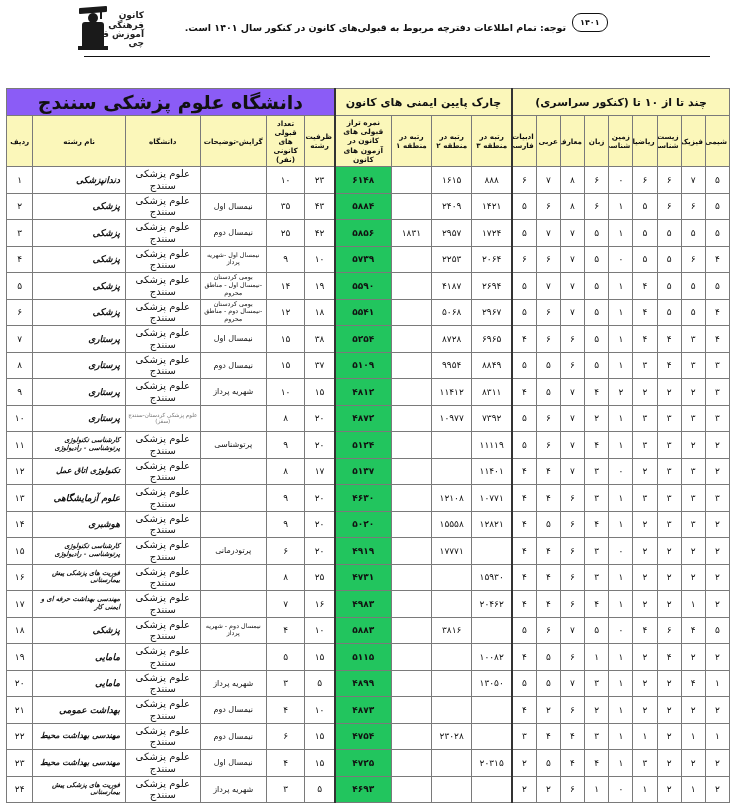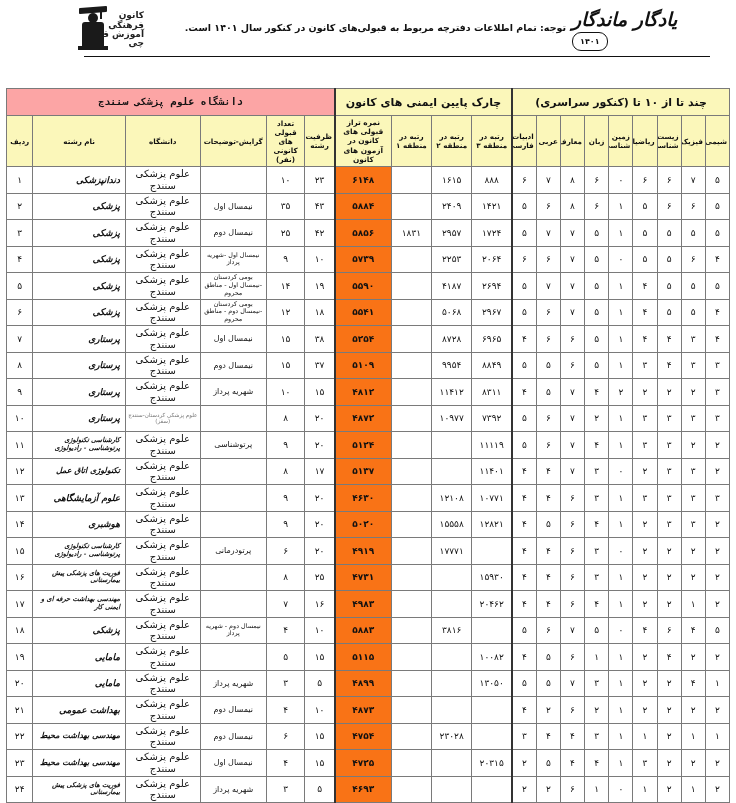--- a/index.html
+++ b/index.html
@@ -77,47 +77,46 @@
   table.main td, table.main th{
     border:1px solid #7a7a7a;
     padding:0 2px;
     text-align:center;
     vertical-align:middle;
     color:#111;
     overflow:hidden;
   }
   
   th.grp-title{
-    background:#fca5a5;
+    background:#8b5cf6;
     color:#ffffff;
-    font-size:10px;
+    font-size:19px;
     font-weight:bold;
     height:26px;
     border:1px solid #555;
-    font-family:Liberation Mono, monospace;
   }
   th.grp-yellow{
     background:#fbf7ba;
     font-size:11px;
     font-weight:bold;
     height:26px;
     border:1px solid #7a7a7a;
   }
   th.sub{
     background:#fbf7ba;
     font-weight:bold;
     font-size:7.2px;
     height:50px;
     line-height:1.25;
     border:1px solid #7a7a7a;
   }
   th.sub.wide{font-size:7.4px;}
   tbody td{height:25.5px;line-height:1.15;font-size:8.5px;background:#ffffff;}
   tbody td.num{font-size:9px;}
-  tbody td.score{background:#f97316;font-size:9px;font-weight:bold;}
+  tbody td.score{background:#22c55e;font-size:9px;font-weight:bold;}
   tbody td.field{
     text-align:right;padding-right:5px;font-weight:bold;font-size:9px;
     direction:rtl;
     font-style:italic;
   }
   tbody td.field.two-line{font-size:8px;line-height:1.25;}
   tbody td.field.tiny{font-size:6.6px;font-weight:bold;}
   tbody td.uni{text-align:center;font-size:10px;}
   tbody td.uni.tiny{font-size:5.6px;color:#777;}
   tbody td.desc{font-size:8px;}
@@ -154,21 +153,20 @@
           <div class="tassel"></div>
         <div class="head"></div>
           <div class="body"></div>
           <div class="base"></div>
       </div>
     </div>
 
     <div class="note">توجه: تمام اطلاعات دفترچه مربوط به قبولی‌های کانون در کنکور سال ۱۴۰۱ است.</div>
 
     <div class="brand">
-      <div class="brand-name">یادگار ماندگار</div>
       <div class="brand-badge">۱۴۰۱</div>
     </div>
 
     <div class="rule"></div>
   </div>
 
   <div class="tbl-wrap">
     <table class="main">
       <colgroup>
         <col class="c-ten">

